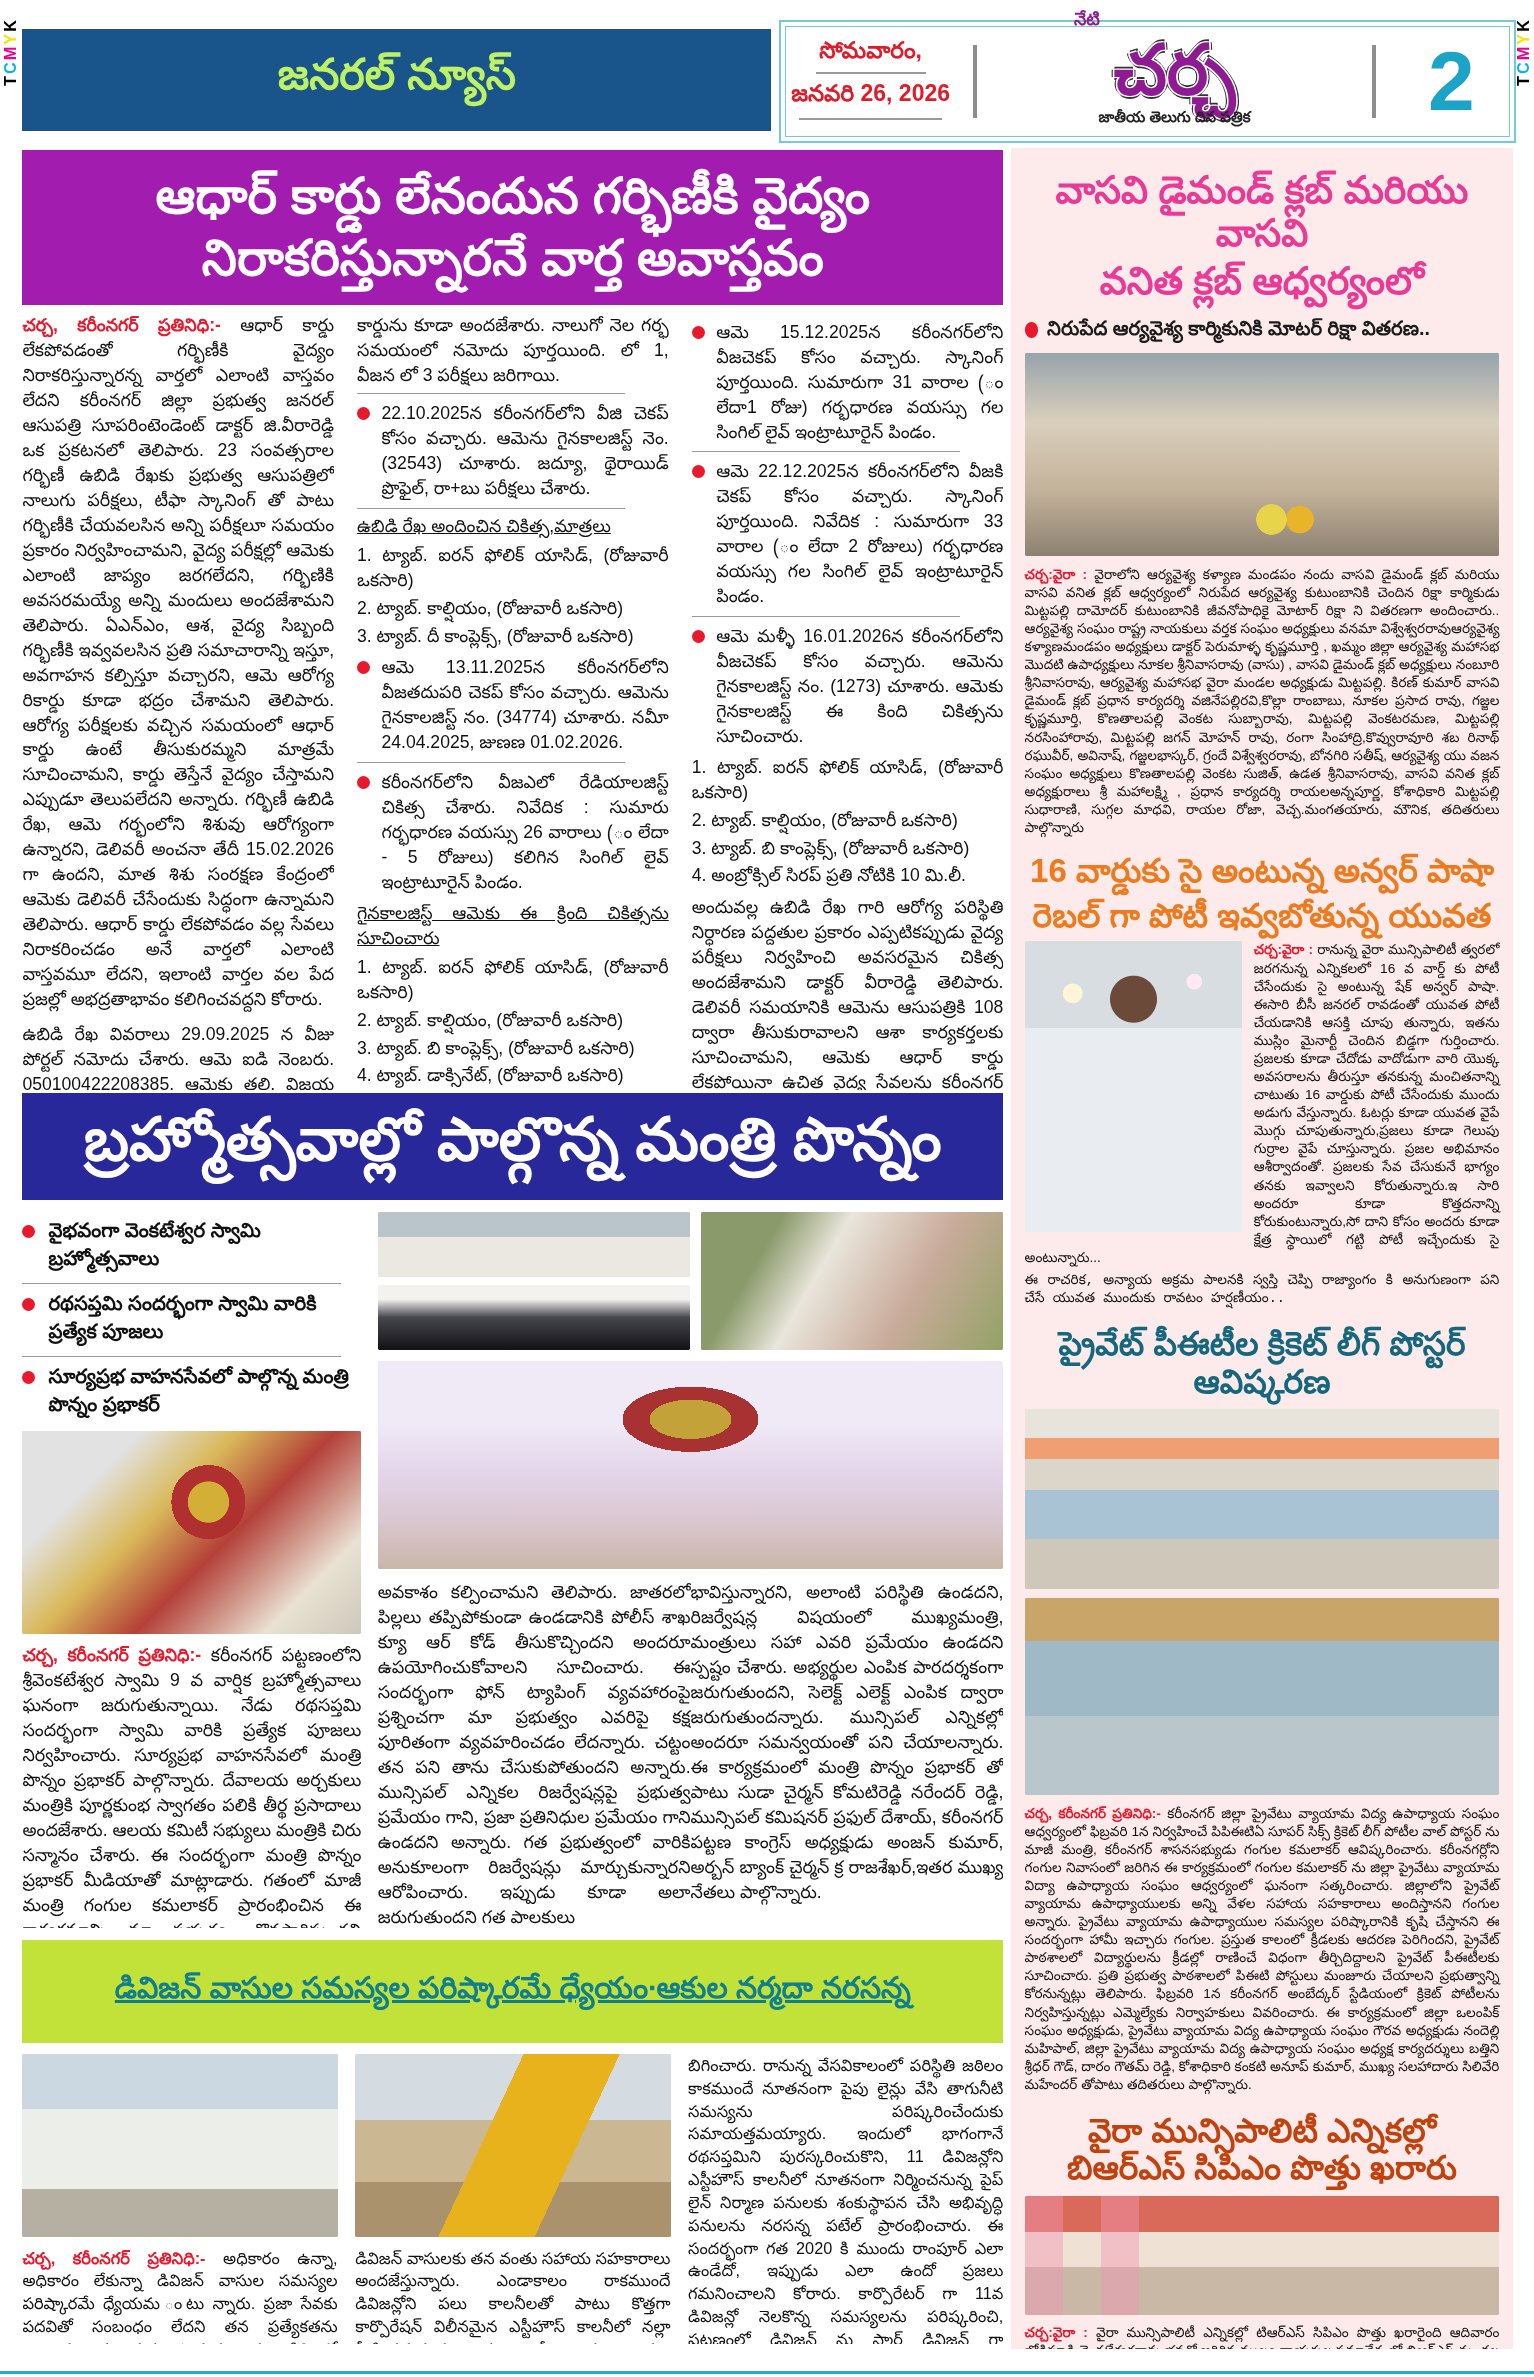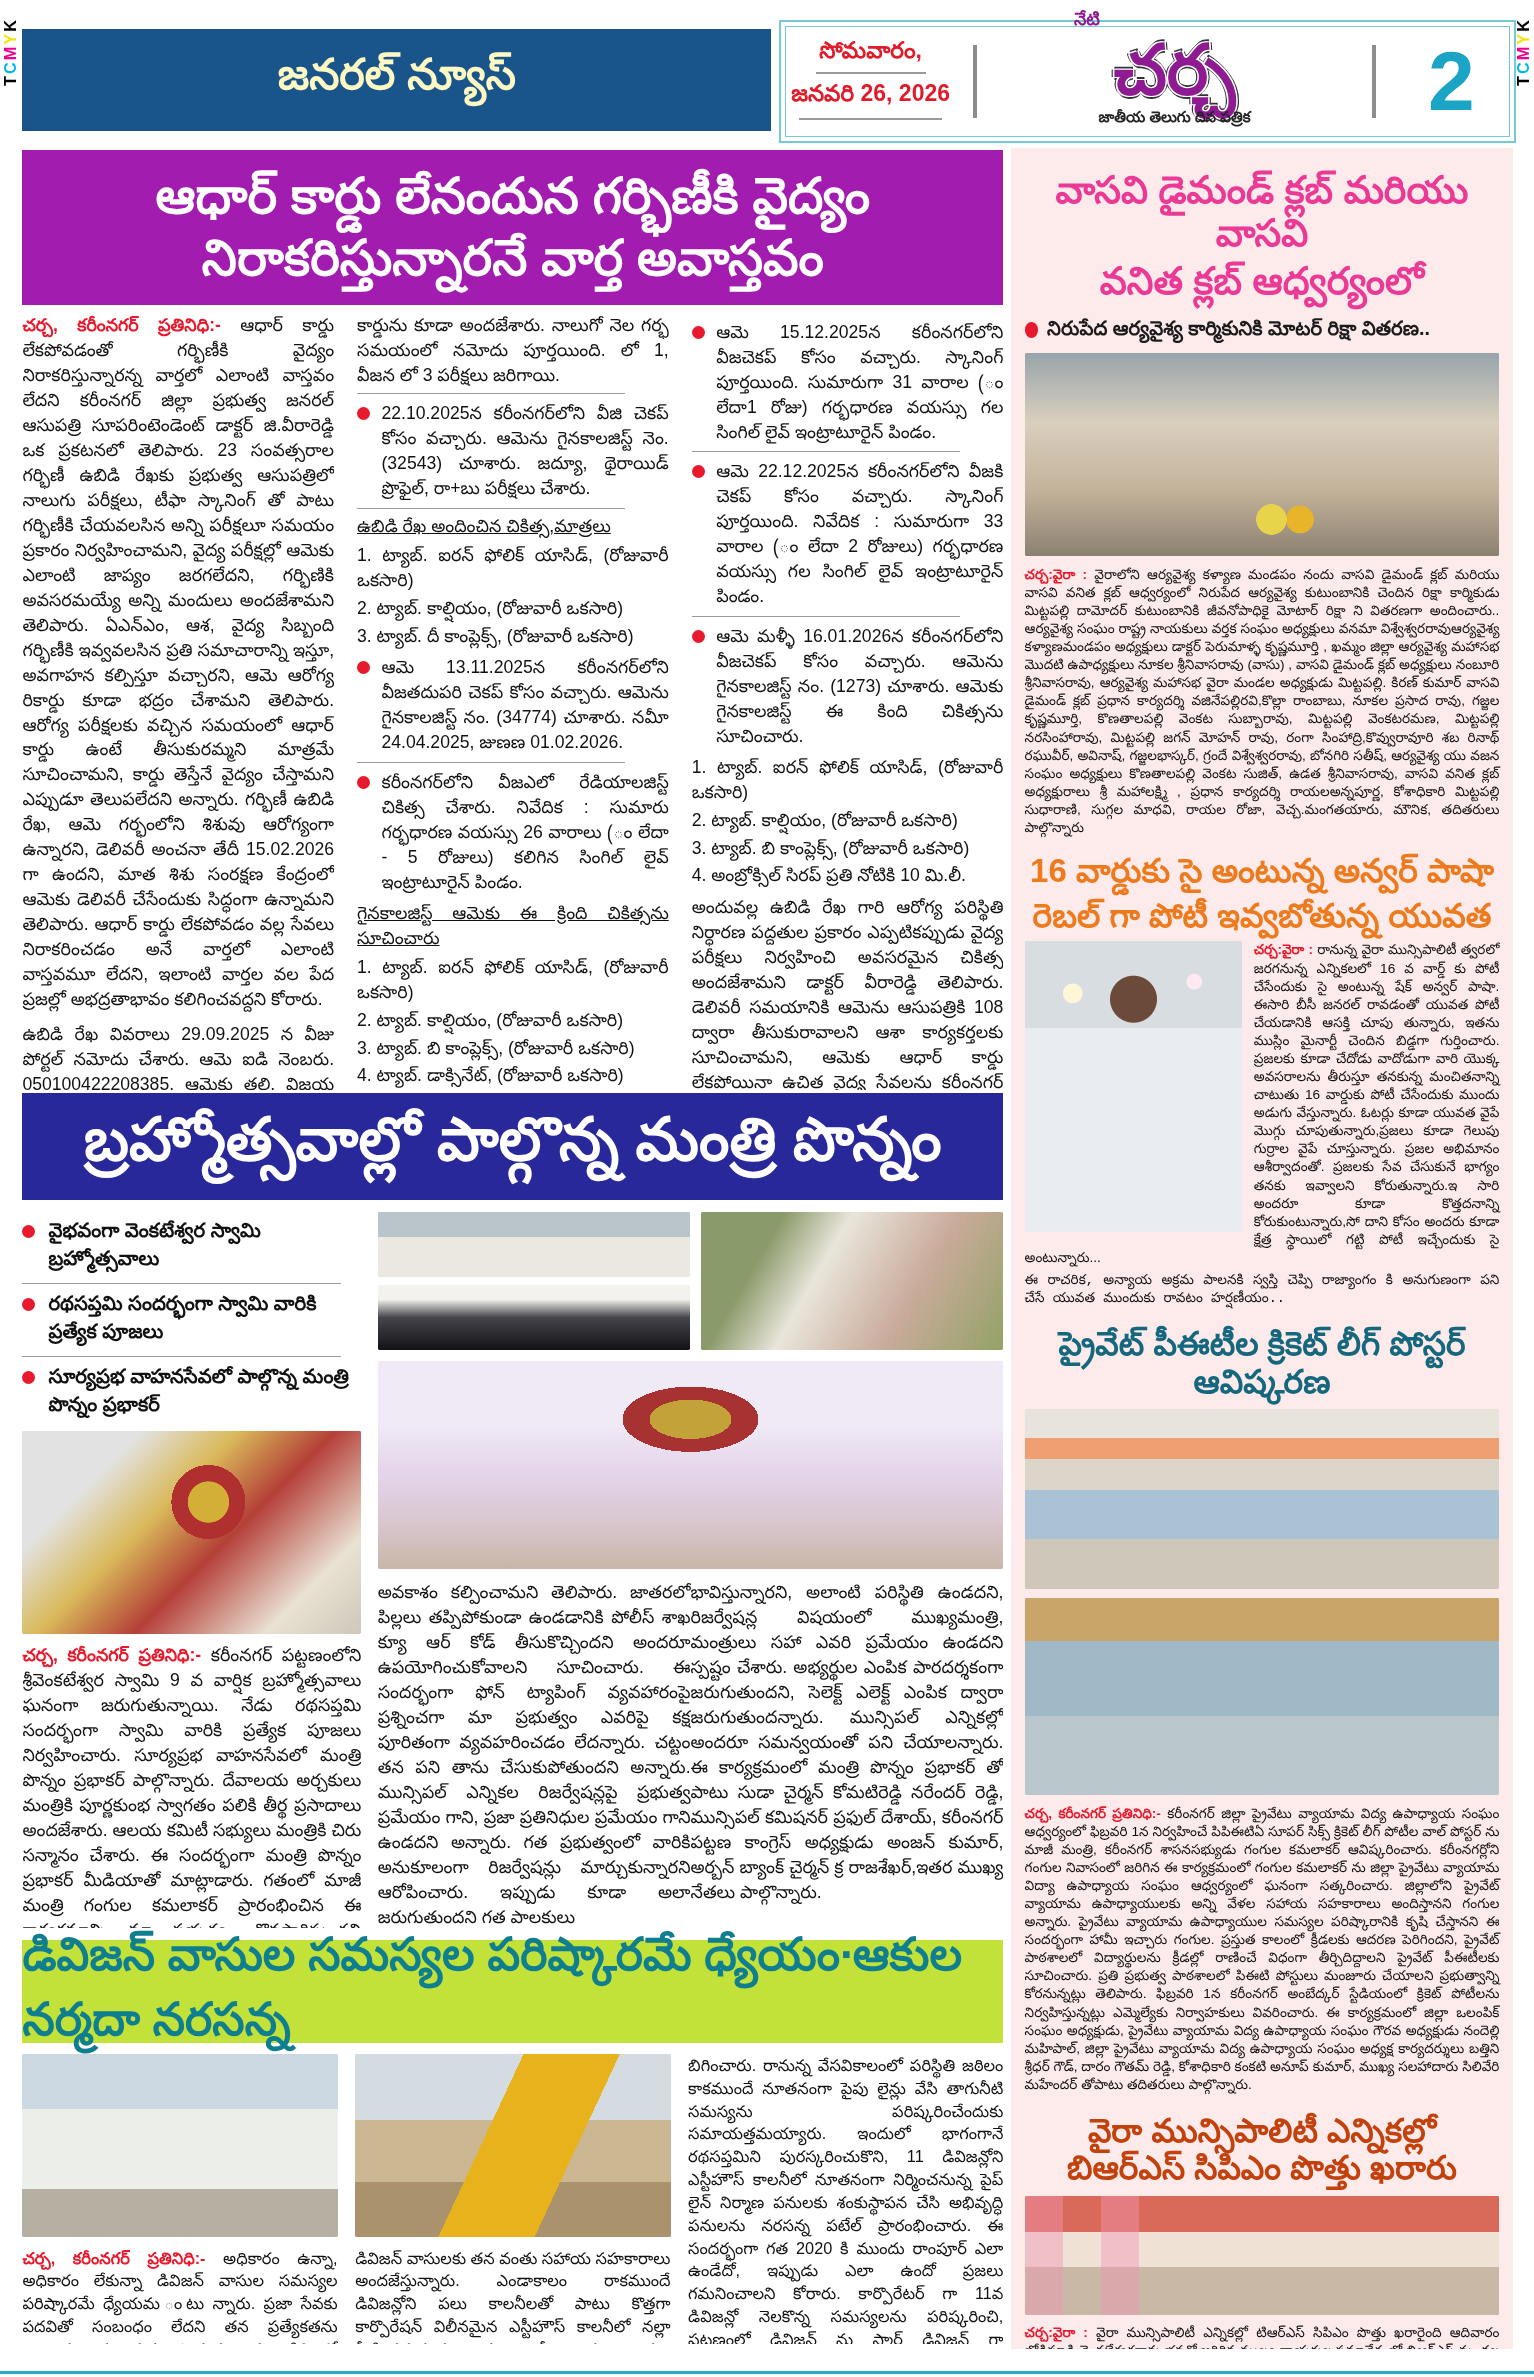--- a/index.html
+++ b/index.html
@@ -8,21 +8,21 @@
 
   
   .regmark { position:absolute; top:17.6px; font:700 16.3px "Liberation Sans", sans-serif;
              writing-mode:vertical-rl; transform:rotate(180deg); letter-spacing:2px; }
   .regmark.left { left:1.4px; } .regmark.right { right:1.4px; }
   .rm-k { color:#000; } .rm-c { color:#00b7eb; } .rm-m { color:#ec008c; } .rm-y { color:#f5e400; }
 
   
   .section-banner { position:absolute; left:22.4px; top:29px; width:749px; height:102px;
                     background:#19558b; display:flex; align-items:center; justify-content:center; }
-  .section-banner span { color:#fef9c3; font-size:43px; font-weight:700; }
+  .section-banner span { color:#bef264; font-size:43px; font-weight:700; }
   .masthead { position:absolute; left:779px; top:20.3px; width:733px; height:119px;
               border:2px solid #74cad5; background:#fff; }
   .masthead-inner { position:absolute; inset:4.1px; border:1.4px solid #74cad5;
                     display:flex; align-items:center; }
   .mast-date { width:169px; text-align:center; color:#e01b2a; font-weight:700; font-size:23px; line-height:1.2; }
   .mast-underline { height:2px; background:#9a9a9a; width:65%; margin:6.8px auto; }
   .mast-underline.long { width:85%; margin-top:9.5px; }
   .vdiv { width:4.7px; height:73px; background:#8d8d8d; margin:0 17.6px; }
   .mast-logo { flex:1; text-align:center; position:relative; }
   .logo-top { position:absolute; left:22%; top:-26px; color:#8f1b93; font-size:17.6px; font-weight:700; }
@@ -95,21 +95,21 @@
                  linear-gradient(135deg,#e2e2e2 0 22%, #d9b95a 40%, #b44038 58%, #e9e1d2 82%, #cfc8ba 100%); }
   .ph-proc { height:306px;
      background: radial-gradient(ellipse at 50% 28%, #c4a23a 0 41px, #a83232 41px 68px, transparent 68px),
                  linear-gradient(180deg,#f0eaf6 0 30%, #e3d4e9 55%, #d9c6ce 78%, #c9b6a8 100%); }
   .pn-textrow { display:flex; flex:1; }
   .pn-body { font-size:17.6px; line-height:1.42; text-align:justify; overflow:hidden; }
 
   
   .hl-division { position:absolute; left:22.4px; top:1940px; width:981px; height:103px; background:#c3e239;
                  display:flex; align-items:center; justify-content:center; }
-  .hl-division span { color:#0f7e8e; font-size:46px; font-weight:700; }
+  .hl-division span { color:#0f7e8e; font-size:30px; font-weight:700;text-decoration:underline; }
   .div-wrap { position:absolute; left:22.4px; top:2054px; width:981px; height:290px; display:flex; gap:17.6px; overflow:hidden; }
   .div-col { flex:1; font-size:16.3px; line-height:1.4; text-align:justify; overflow:hidden; }
   .ph-menwhite { height:183px; margin-bottom:9.5px;
      background:linear-gradient(180deg,#ccd8e1 0 30%, #eceee9 30% 74%, #b5b0a2 74% 100%); }
   .ph-jcb { height:183px; margin-bottom:9.5px;
      background: linear-gradient(115deg, transparent 0 42%, #e8b21c 42% 66%, transparent 66%),
                  linear-gradient(180deg,#d5dce1 0 36%, #cbb893 36% 70%, #a9926c 70% 100%); }
 
   .bottom-line { position:absolute; left:0; right:0; bottom:2.7px; height:3.4px; background:#2aa9c9; }
 </style>

